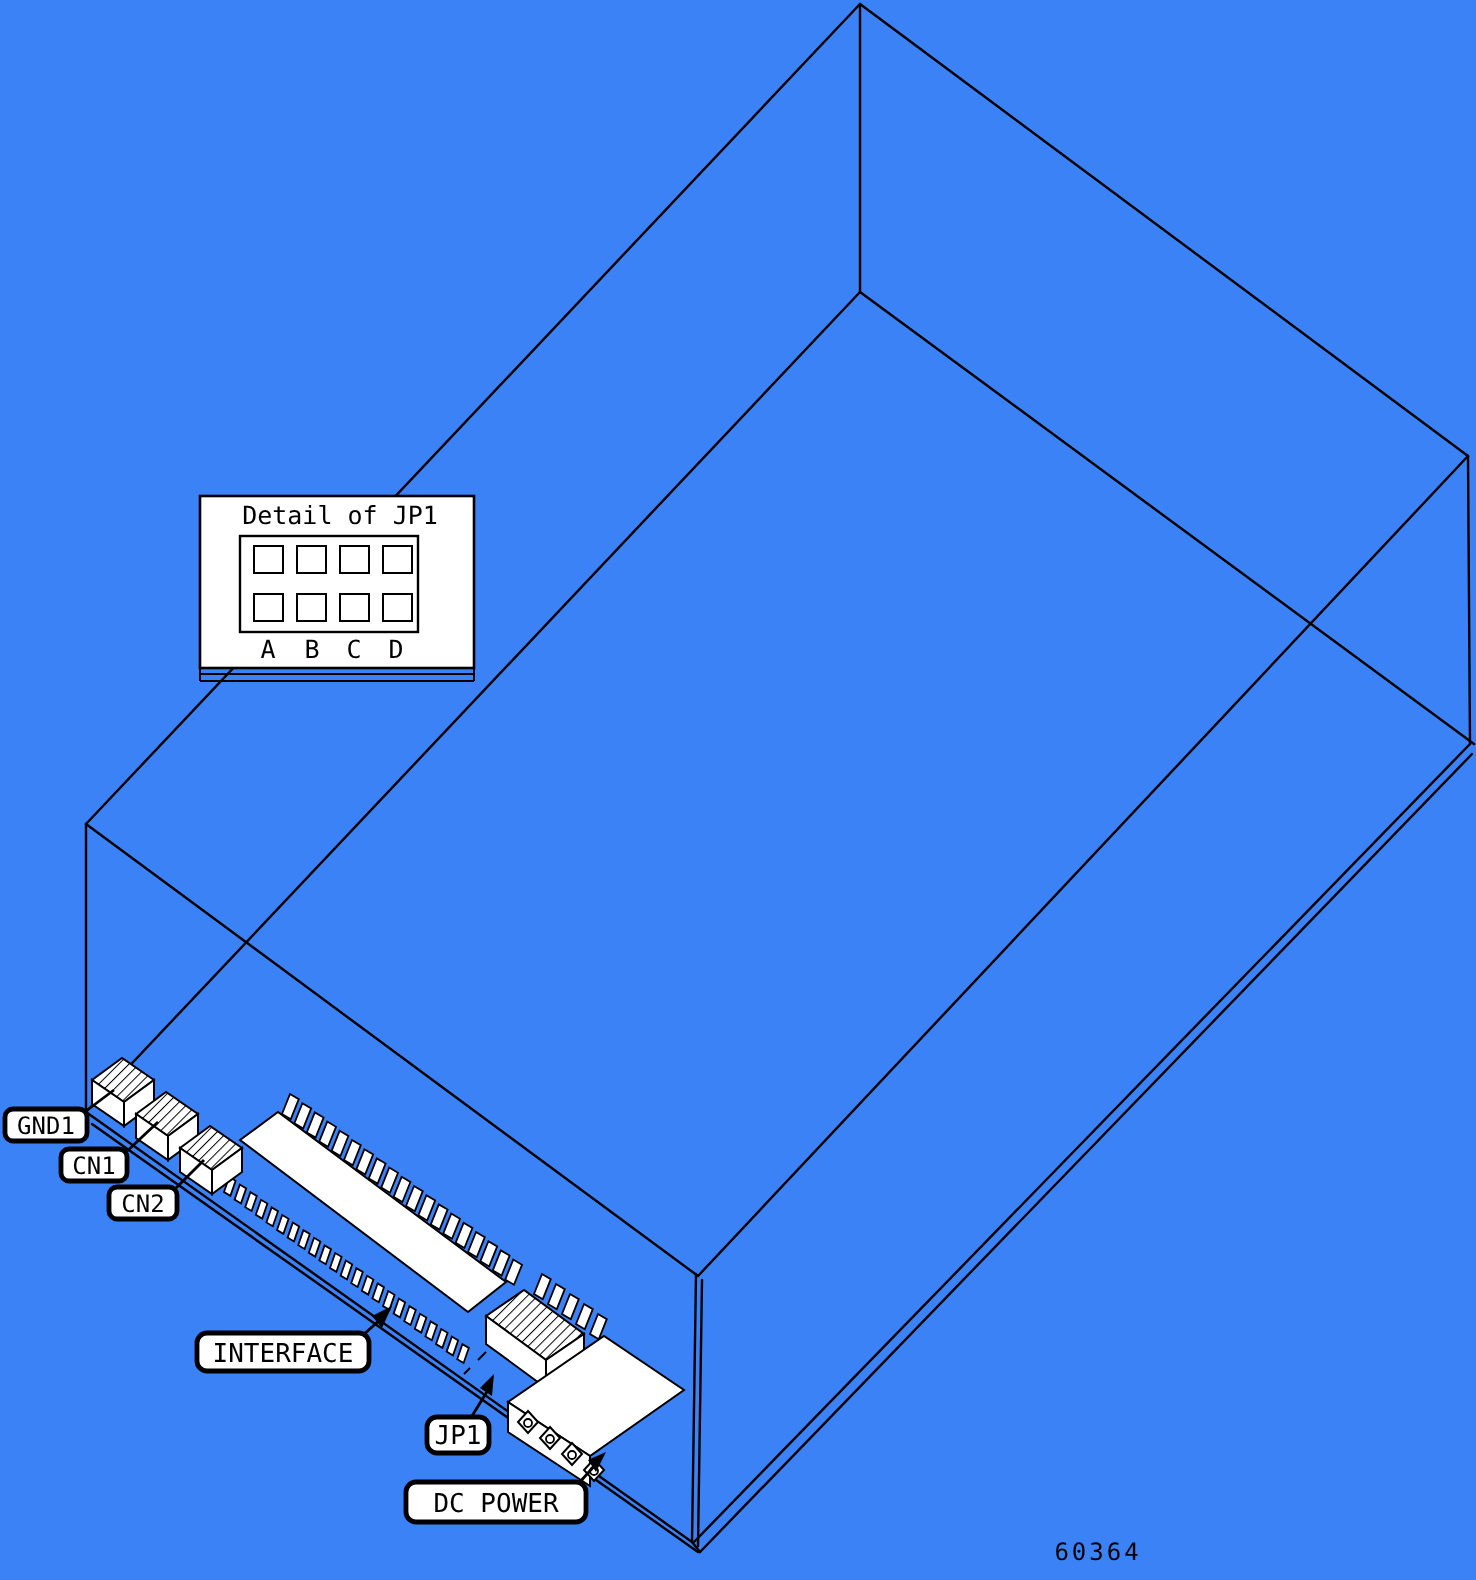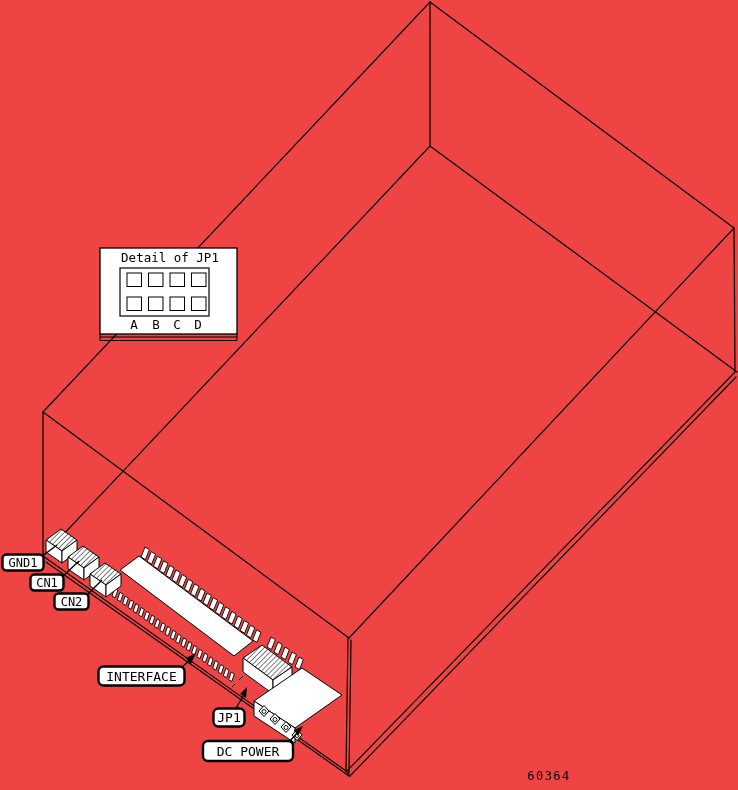--- a/index.html
+++ b/index.html
@@ -1,16 +1,16 @@
 <!DOCTYPE html>
 <html><head>
 <meta charset="utf-8">
 <style>
   html,body{margin:0;padding:0;background:#ffffff;}
-  #stage{position:relative;width:738px;height:790px;background:#ef4444;overflow:hidden;
+  #stage{position:relative;width:738px;height:790px;background:#3b82f6;overflow:hidden;
          font-family:"DejaVu Sans Mono","Liberation Mono",monospace;}
   svg{display:block}
   .edge{stroke:#000;stroke-width:1.2;fill:none;stroke-linecap:round}
   .thin{stroke:#000;stroke-width:1;fill:none}
   .part{stroke:#000;stroke-width:1;fill:#fff}
   .hatched{stroke:#000;stroke-width:1;fill:url(#hatch)}
   .leader{stroke:#000;stroke-width:1.4;fill:none}
   .ahead{fill:#000;stroke:none}
   .lblbox{fill:#fff;stroke:#000;stroke-width:2.4}
   .lbltxt{fill:#000;font-family:"DejaVu Sans Mono","Liberation Mono",monospace;

